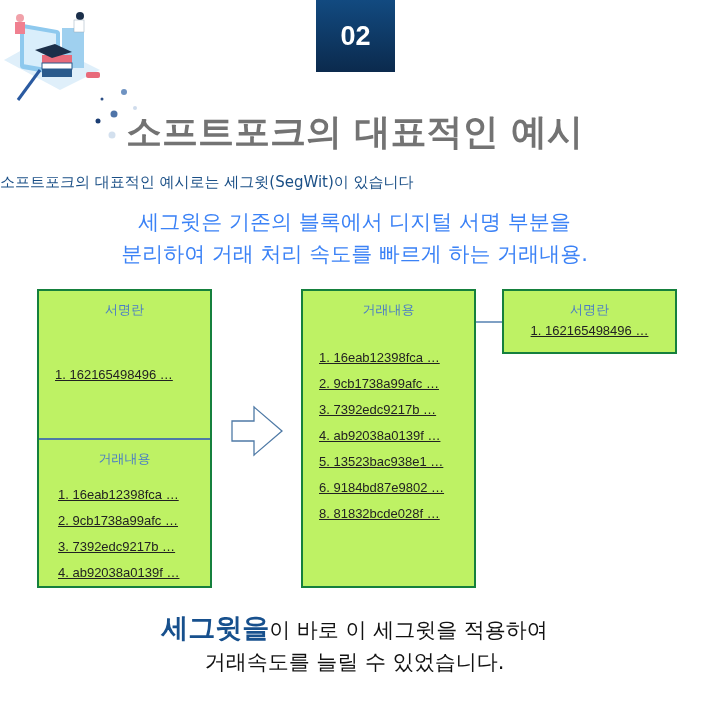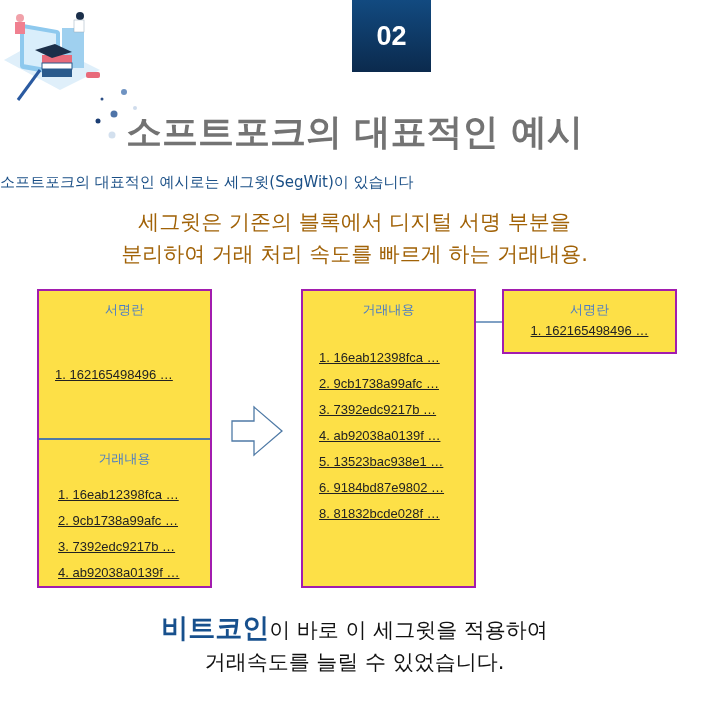--- a/index.html
+++ b/index.html
@@ -1,27 +1,27 @@
 <!DOCTYPE html>
 <html><head>
 <meta charset="utf-8">
 <style>
   html, body { margin:0; padding:0; }
   body { width:709px; height:709px; background:#ffffff; position:relative; overflow:hidden;
     font-family: "DejaVu Sans", "Liberation Sans", sans-serif; color:#222; }
   .abs { position:absolute; }
   .badge { left:316px; top:0; width:79px; height:72px;
     background:linear-gradient(#124a80, #0b2a4d); color:#fff; font-weight:bold;
-    font-size:27px; display:flex; align-items:center; justify-content:center; font-family:"Liberation Sans", sans-serif;margin-left:36px; }
+    font-size:27px; display:flex; align-items:center; justify-content:center; font-family:"Liberation Sans", sans-serif; }
   .illus { left:0; top:0; width:140px; height:110px; }
   .dots { left:90px; top:80px; width:50px; height:70px; }
   .title { left:0; width:709px; top:108px; text-align:center; font-size:36px; font-weight:bold; color:#737373; letter-spacing:0px; }
   .subtitle { left:0; width:709px; top:173px; font-size:15px; color:#1a4f86; }
-  .desc { left:0; width:709px; top:206px; text-align:center; font-size:21px; line-height:32px; color:#a16207; }
-  .box { border:2px solid #a21caf; background:#fde047; box-sizing:border-box; }
+  .desc { left:0; width:709px; top:206px; text-align:center; font-size:21px; line-height:32px; color:#3b82f6; }
+  .box { border:2px solid #15803d; background:#bef264; box-sizing:border-box; }
   .box-head { color:#4a7cc7; font-size:13px; text-align:center; }
   .item { font-size:13px; color:#222; font-family:"Liberation Sans", sans-serif;text-decoration:underline; }
   .items .item { height:26px; line-height:26px; }
   .conclusion { left:0; width:709px; top:612px; text-align:center; font-size:21px; line-height:32px; color:#111; }
   .conclusion .hl { color:#17508d; font-weight:bold; font-size:27px; }
 </style>
 </head>
 <body>
 
 <svg class="abs illus" viewBox="0 0 140 110">
@@ -95,16 +95,16 @@
 
 <div class="abs" style="left:476px; top:321px; width:26px; height:2px; background:#7fa0c4;"></div>
 
 <div class="abs box" style="left:502px; top:289px; width:175px; height:65px;">
   <div class="box-head" style="margin-top:10px;">서명란</div>
   <div class="item" style="text-align:center; margin-top:4px;">1. 162165498496 …</div>
 </div>
 
 <div class="abs conclusion">
   <div>
-    <span class="hl">비트코인</span><span>이 바로 이 세그윗을 적용하여</span>
+    <span class="hl">세그윗을</span><span>이 바로 이 세그윗을 적용하여</span>
   </div>
   <div>거래속도를 늘릴 수 있었습니다.</div>
 </div>
 
 </body></html>

